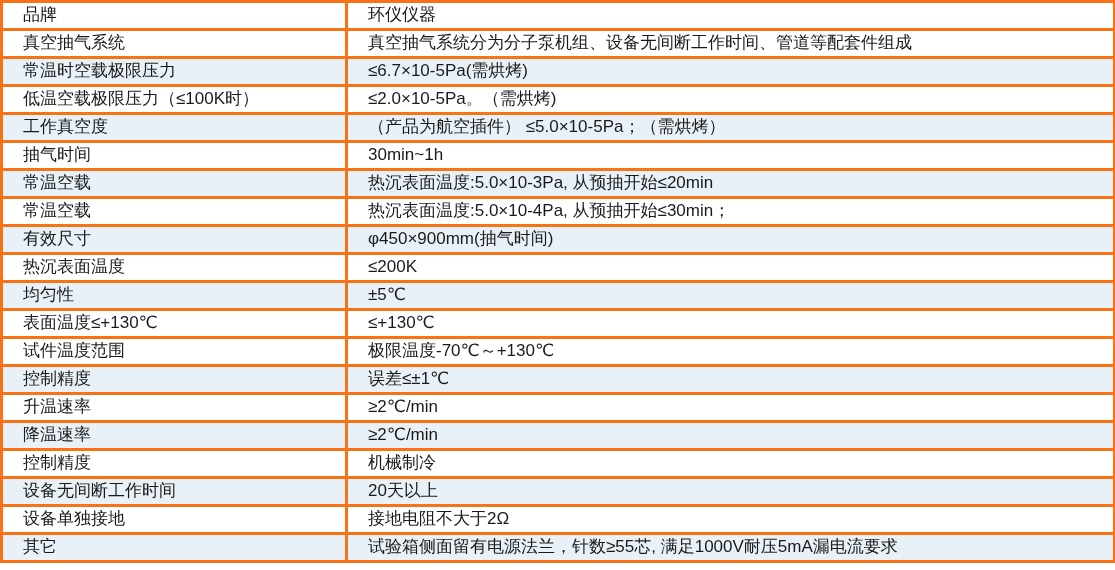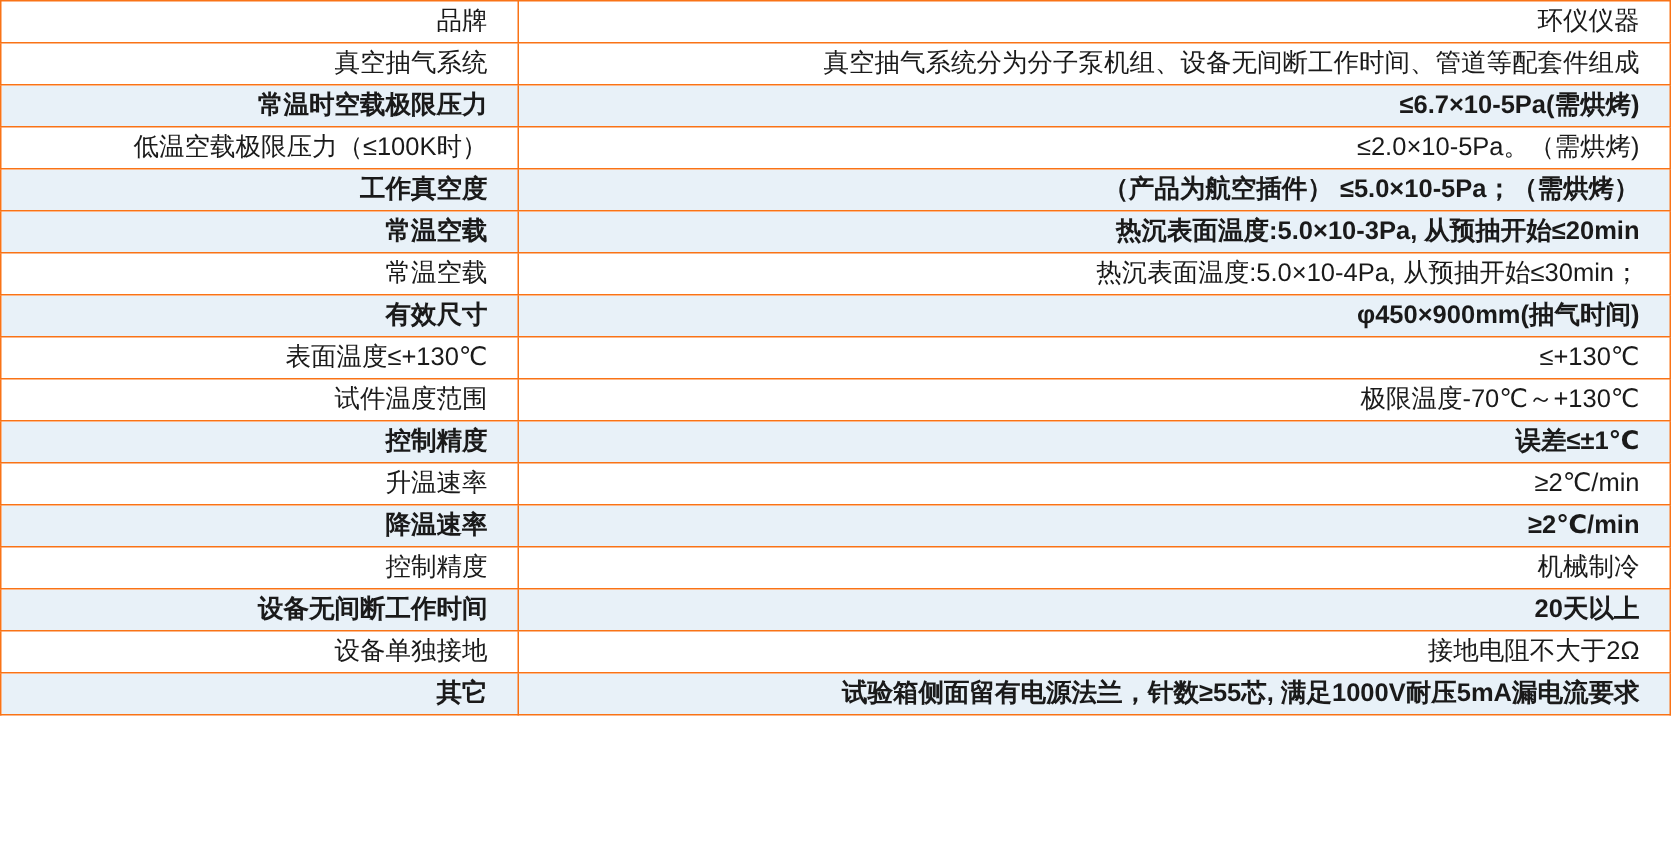--- a/index.html
+++ b/index.html
@@ -15,34 +15,34 @@
   }
   .spec-table {
     width: 1113px;
     border-collapse: collapse;
     table-layout: fixed;
     margin: 0;
   }
   .spec-table col.label-col { width: 345px; }
   .spec-table col.value-col { width: 768px; }
   .spec-table td {
-    border: 1px solid #f97316;
-    text-align: right;
+    border: 3px solid #f97316;
+    text-align: left;
     vertical-align: middle;
     font-size: 17px;
     color: #1a1a1a;
     padding: 2px 20px;
     line-height: 1.2;
     height: 28px;
     box-sizing: border-box;
     white-space: nowrap;
     overflow: hidden;
   }
   tr.row-even td { background: #ffffff; }
-  tr.row-odd td { background: #e8f1f8; font-weight: bold; }
+  tr.row-odd td { background: #e8f1f8; }
   td.cell-label { }
   td.cell-value { }
 </style>
 </head>
 <body>
 
 <table class="spec-table">
   <colgroup>
     <col class="label-col">
     <col class="value-col">
@@ -61,31 +61,43 @@
       <td class="cell-value">≤6.7×10-5Pa(需烘烤)</td>
     </tr>
     <tr class="row-even">
       <td class="cell-label">低温空载极限压力（≤100K时）</td>
       <td class="cell-value">≤2.0×10-5Pa。（需烘烤)</td>
     </tr>
     <tr class="row-odd">
       <td class="cell-label">工作真空度</td>
       <td class="cell-value">（产品为航空插件） ≤5.0×10-5Pa；（需烘烤）</td>
     </tr>
+    <tr class="row-even">
+      <td class="cell-label">抽气时间</td>
+      <td class="cell-value">30min~1h</td>
+    </tr>
     <tr class="row-odd">
       <td class="cell-label">常温空载</td>
       <td class="cell-value">热沉表面温度:5.0×10-3Pa, 从预抽开始≤20min</td>
     </tr>
     <tr class="row-even">
       <td class="cell-label">常温空载</td>
       <td class="cell-value">热沉表面温度:5.0×10-4Pa, 从预抽开始≤30min；</td>
     </tr>
     <tr class="row-odd">
       <td class="cell-label">有效尺寸</td>
       <td class="cell-value">φ450×900mm(抽气时间)</td>
+    </tr>
+    <tr class="row-even">
+      <td class="cell-label">热沉表面温度</td>
+      <td class="cell-value">≤200K</td>
+    </tr>
+    <tr class="row-odd">
+      <td class="cell-label">均匀性</td>
+      <td class="cell-value">±5℃</td>
     </tr>
     <tr class="row-even">
       <td class="cell-label">表面温度≤+130℃</td>
       <td class="cell-value">≤+130℃</td>
     </tr>
     <tr class="row-even">
       <td class="cell-label">试件温度范围</td>
       <td class="cell-value">极限温度-70℃～+130℃</td>
     </tr>
     <tr class="row-odd">

